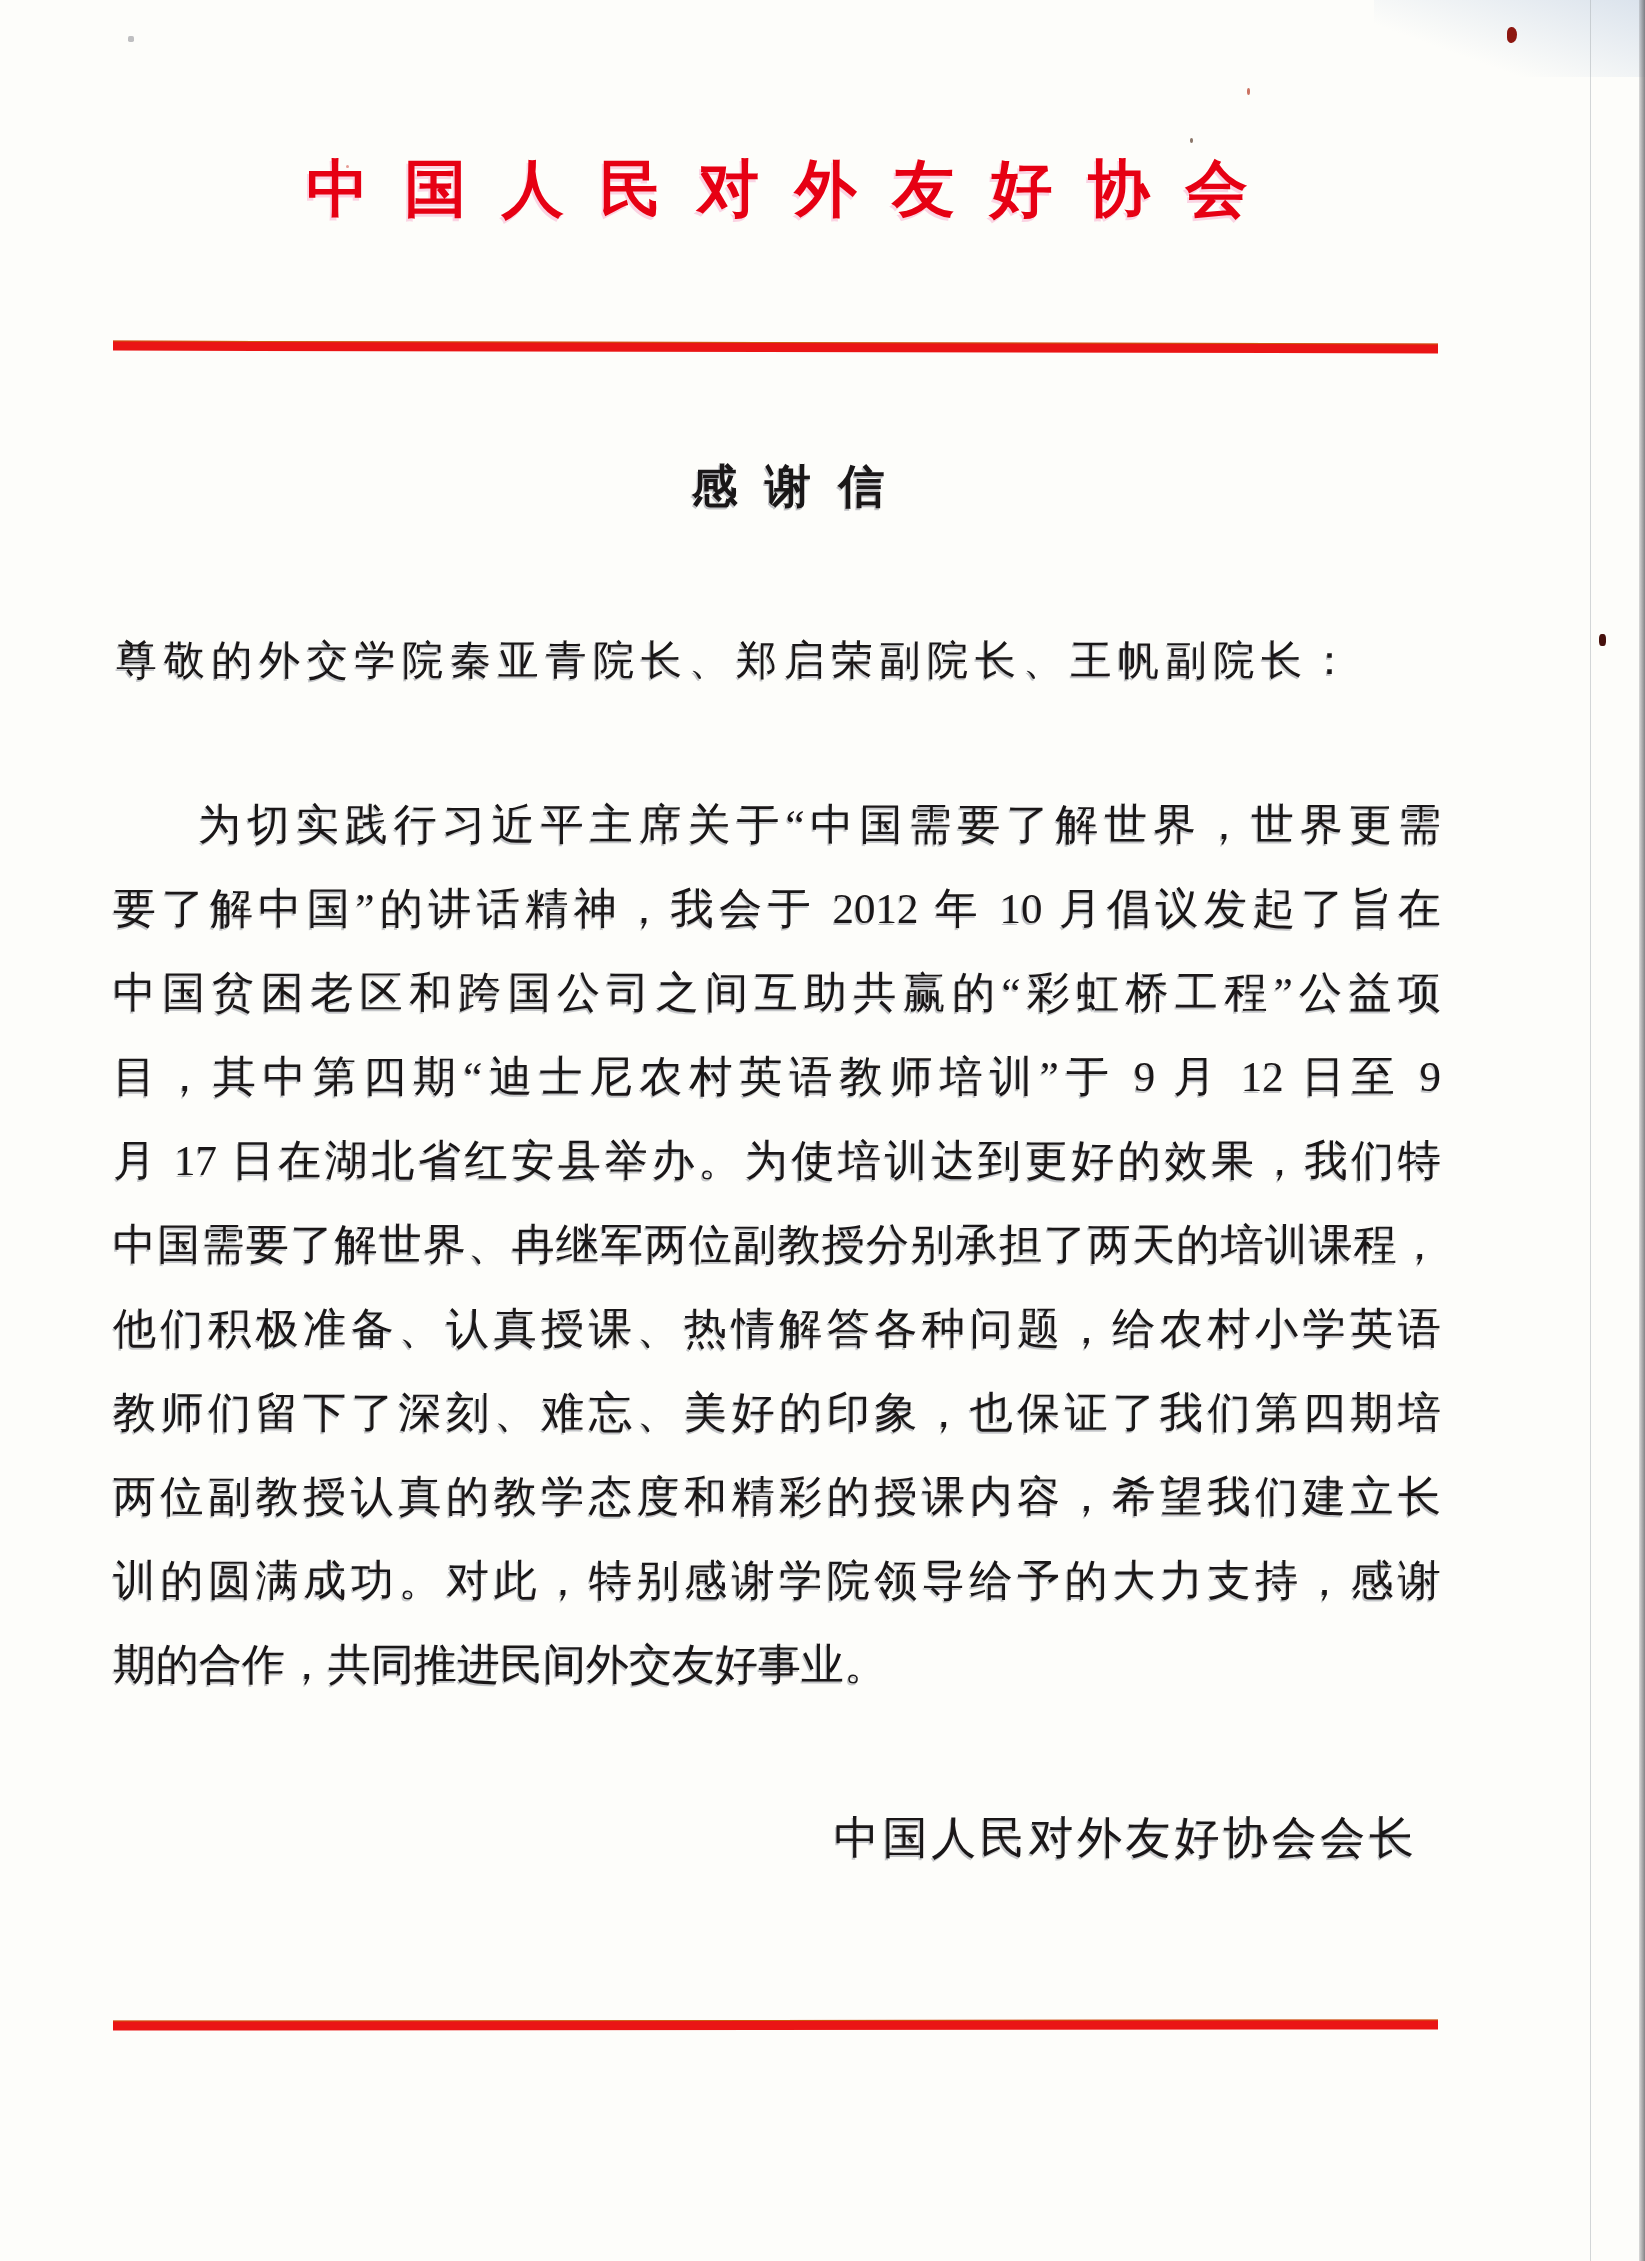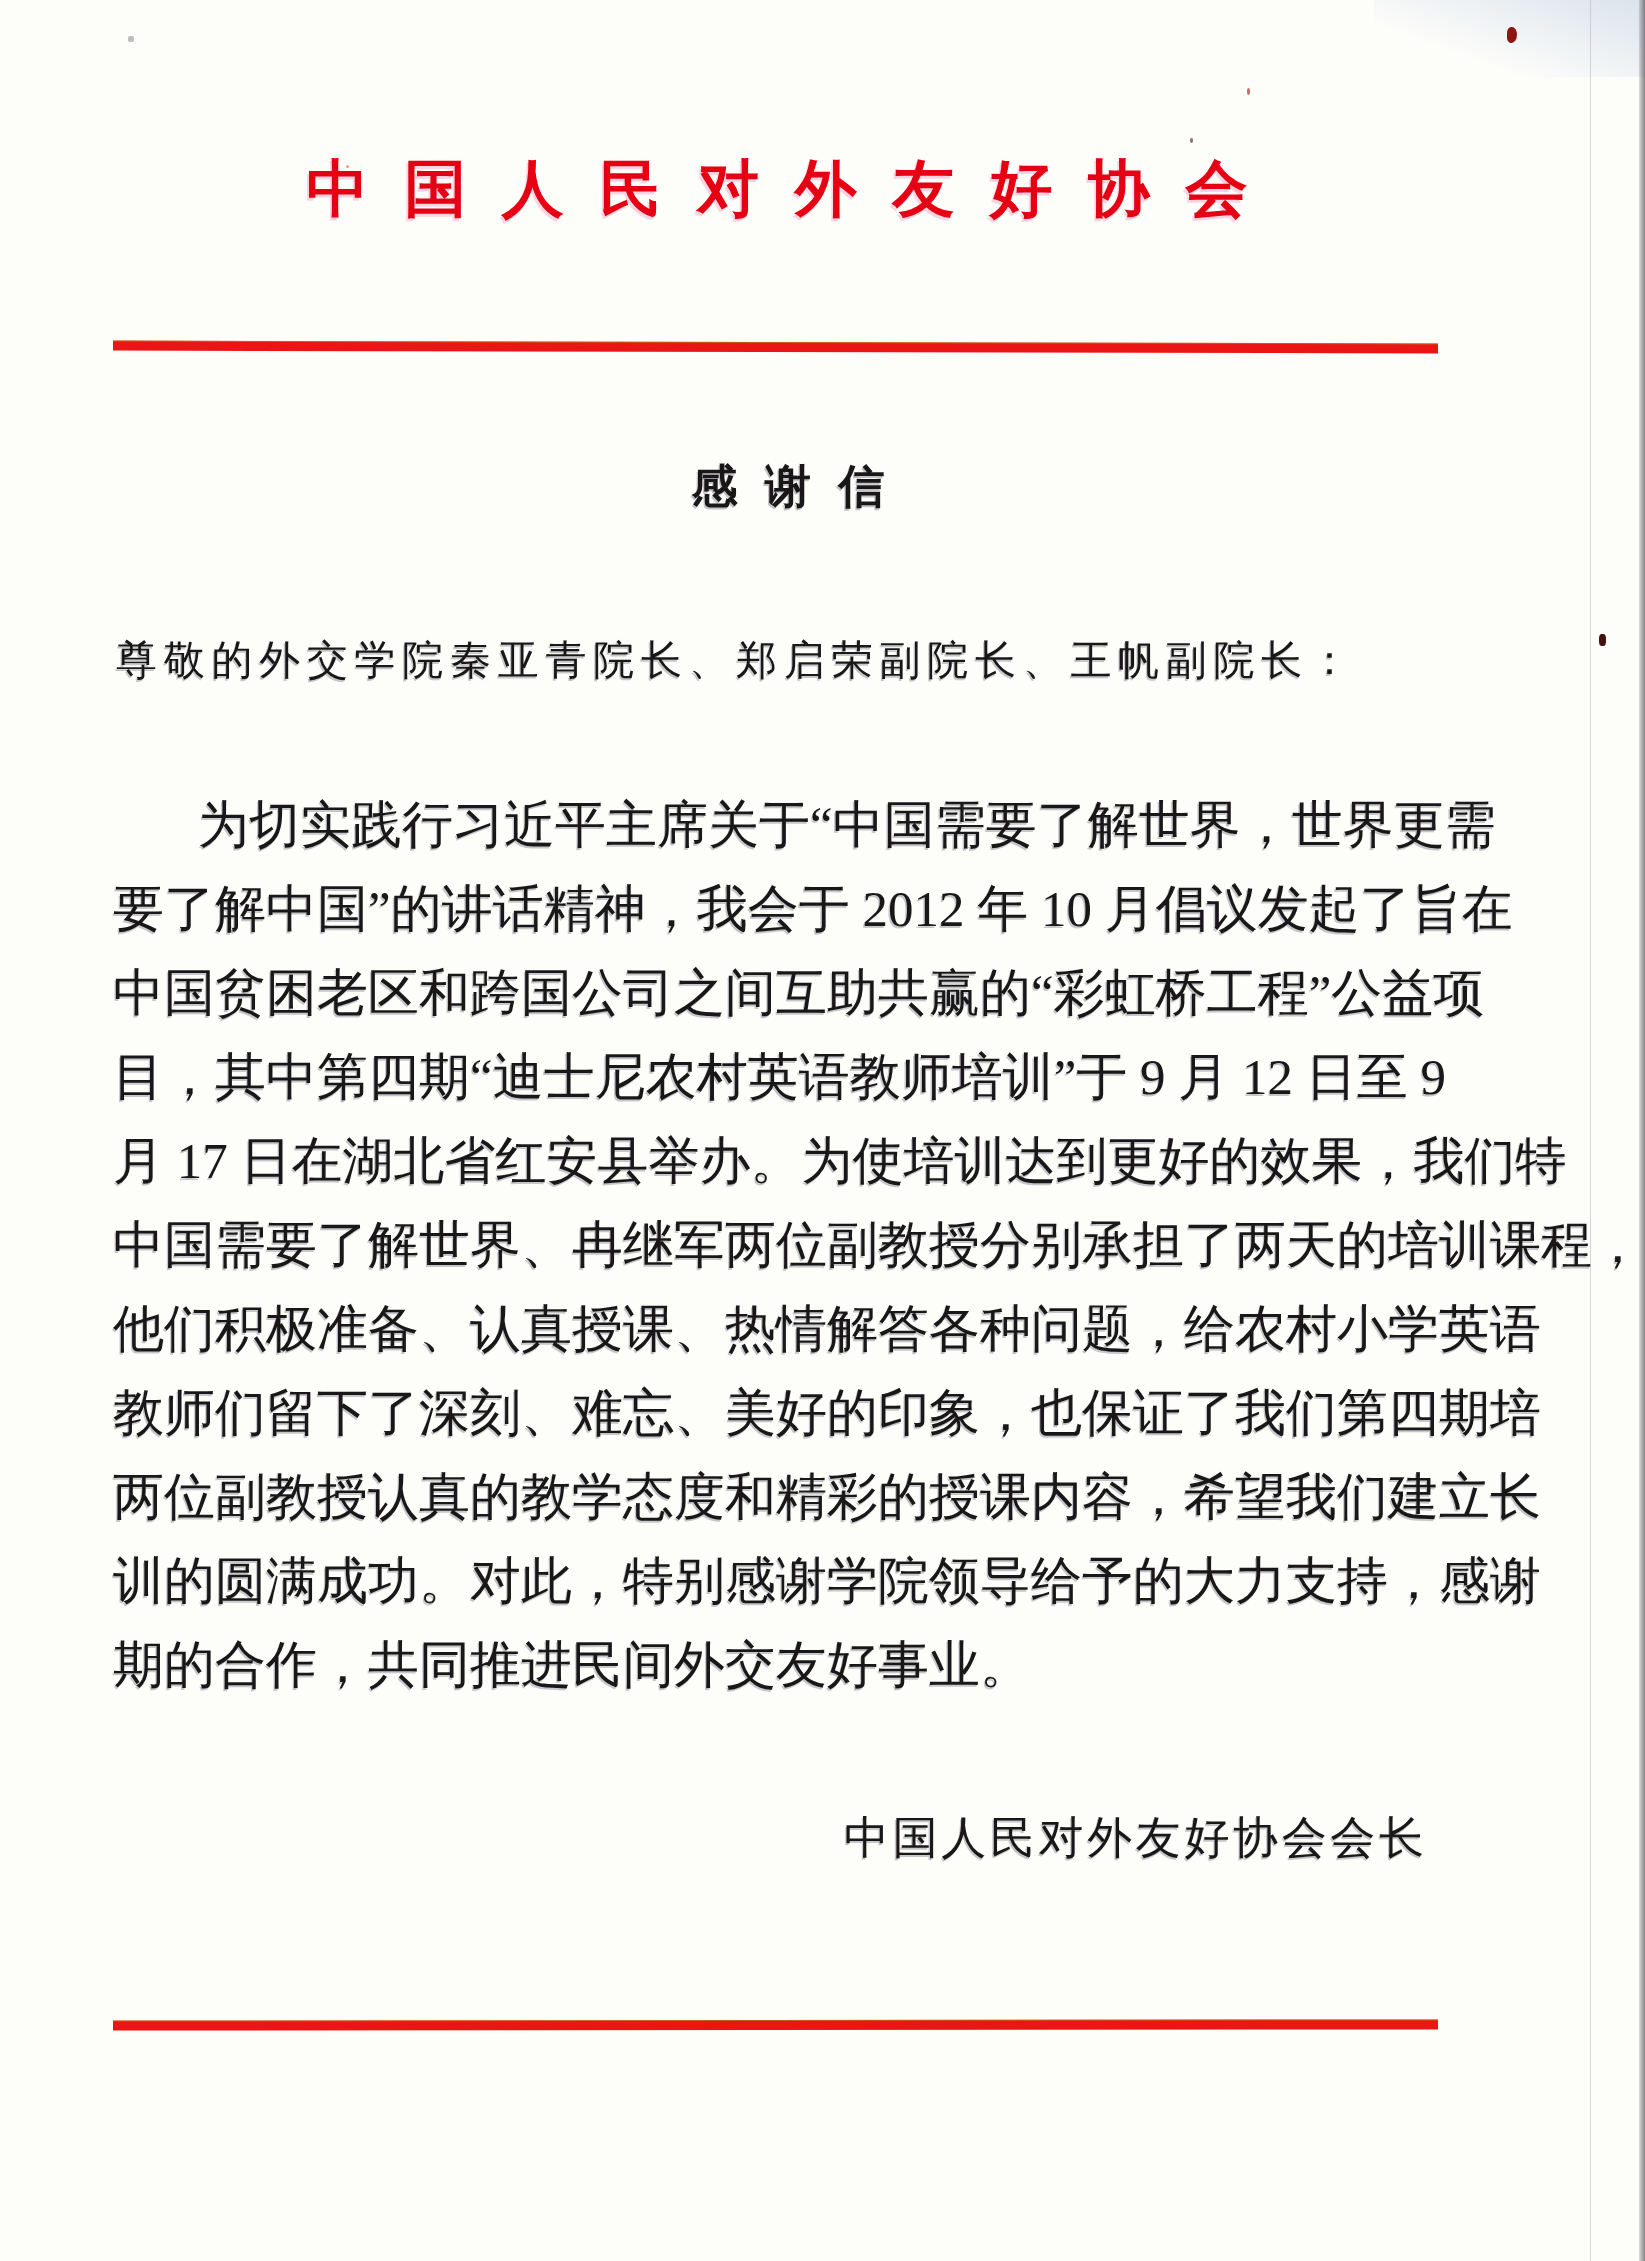--- a/index.html
+++ b/index.html
@@ -54,36 +54,36 @@
   .salutation{
     position:absolute;left:116px;top:618px;width:1325px;
     height:84px;line-height:84px;font-size:41px;
     text-shadow:-1.3px 1.9px 0.6px rgba(55,60,80,.28);
   }
   .salutation .inner{
     width:1234px;text-align:justify;text-align-last:justify;white-space:nowrap;
   }
   .body-block{
     position:absolute;left:113px;top:783px;width:1328px;
-    font-size:51px;
+    font-size:43px;
     text-shadow:-1.3px 1.9px 0.6px rgba(55,60,80,.28);
   }
   .body-line{
     height:84px;line-height:84px;
     text-align:justify;text-align-last:justify;white-space:nowrap;
   }
   .body-line.first{text-indent:85px;}
   .body-line.last{text-align-last:left;}
   .signature{
     position:absolute;left:113px;top:1796px;width:1328px;
     height:84px;line-height:84px;font-size:45px;
     text-shadow:-1.3px 1.9px 0.6px rgba(55,60,80,.28);
   }
   .signature .inner{
-    width:580px;margin-left:auto;margin-right:17px;
+    width:580px;margin-left:auto;margin-right:27px;
     text-align:justify;text-align-last:justify;white-space:nowrap;
   }
   .date-line{
     position:absolute;left:113px;top:1880px;width:1328px;
     height:84px;line-height:84px;font-size:43px;
     text-shadow:-1.3px 1.9px 0.6px rgba(55,60,80,.28);
   }
   .date-line .inner{
     width:377px;margin-left:auto;margin-right:106px;
     text-align:justify;text-align-last:justify;white-space:nowrap;

